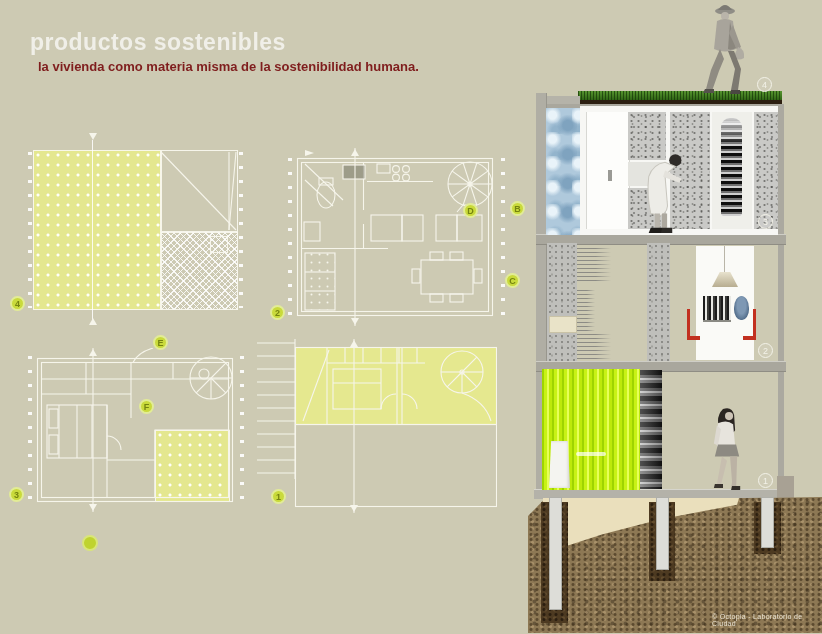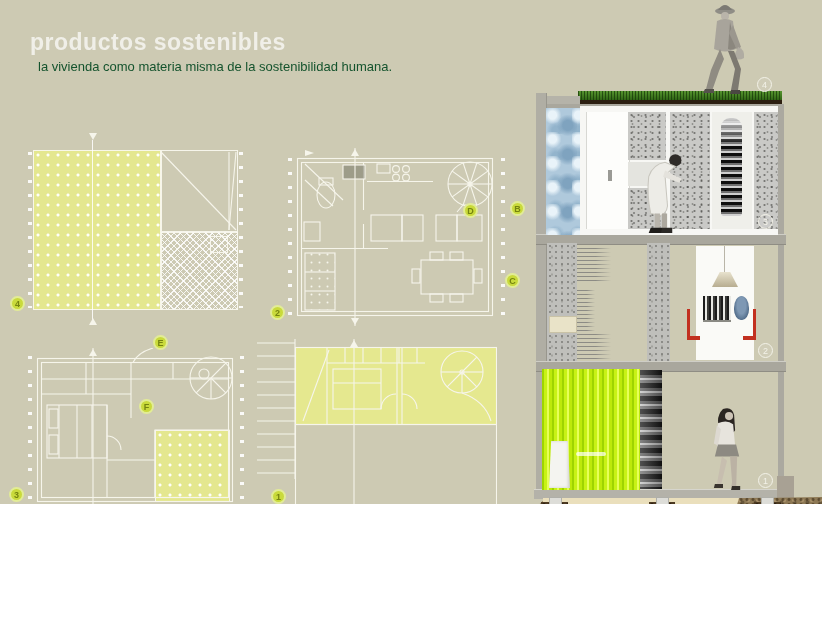--- a/index.html
+++ b/index.html
@@ -1,22 +1,22 @@
 <!DOCTYPE html>
 <html><head>
 <meta charset="utf-8">
 <style>
   html,body{margin:0;padding:0;}
   body{font-family:"Liberation Sans", sans-serif;}
-  .stage{position:relative;width:822px;height:504px;background:#CDCAB3;overflow:hidden;}
+  .stage{position:relative;width:822px;height:634px;background:#CDCAB3;overflow:hidden;}
   .abs{position:absolute;}
 
   
   .title{left:30px;top:29px;font-size:23px;font-weight:bold;letter-spacing:.5px;color:#F0EFE8;}
-  .subtitle{left:38px;top:59px;font-size:13px;font-weight:normal;color:#14532d;}
+  .subtitle{left:38px;top:59px;font-size:13px;font-weight:bold;color:#7f1d1d;}
   .copyright{left:712px;top:613px;font-size:7px;color:rgba(246,241,226,.9);letter-spacing:.3px;}
 
   
   .badge-green{width:15px;height:15px;border-radius:50%;background:#C9DA3B;border:2px solid #E2EC96;
     color:#75840F;font-size:9px;font-weight:bold;display:flex;align-items:center;justify-content:center;box-sizing:border-box;}
   .badge-ring{width:15px;height:15px;border-radius:50%;border:1.5px solid #F3F2E8;background:rgba(255,255,255,.07);
     color:#F3F2E8;font-size:9px;display:flex;align-items:center;justify-content:center;box-sizing:border-box;}
   .green-dot{width:12px;height:12px;border-radius:50%;background:#BFD32F;border:2px solid #D9E678;}
 
   

